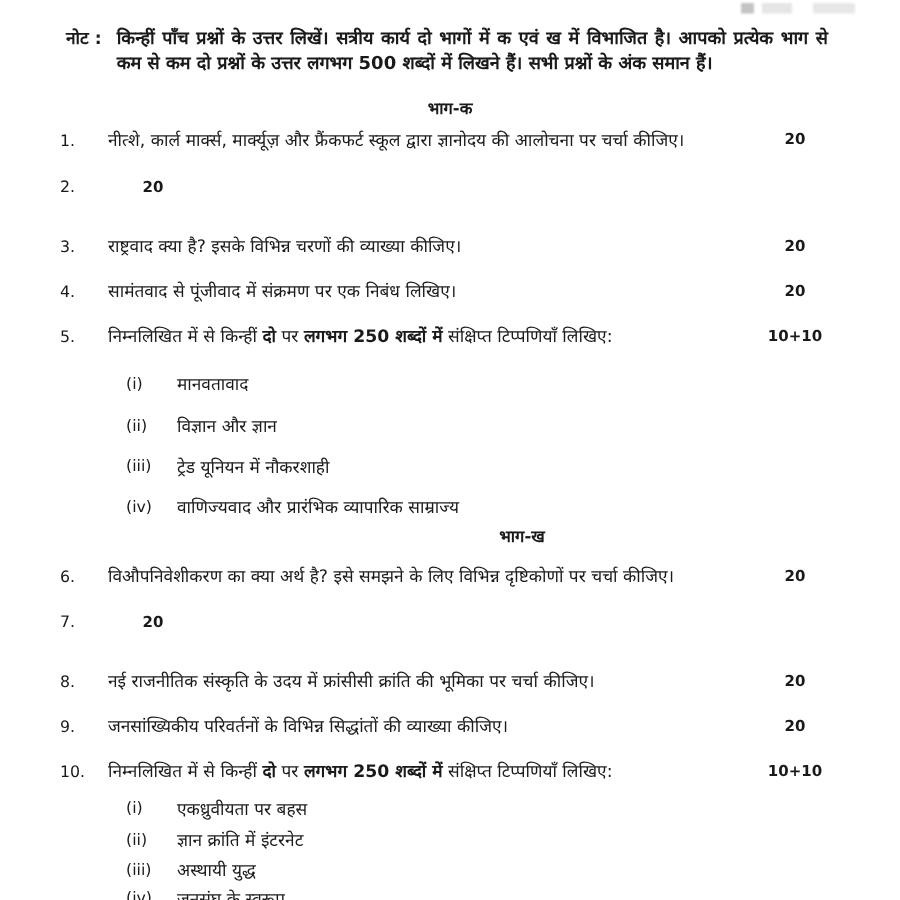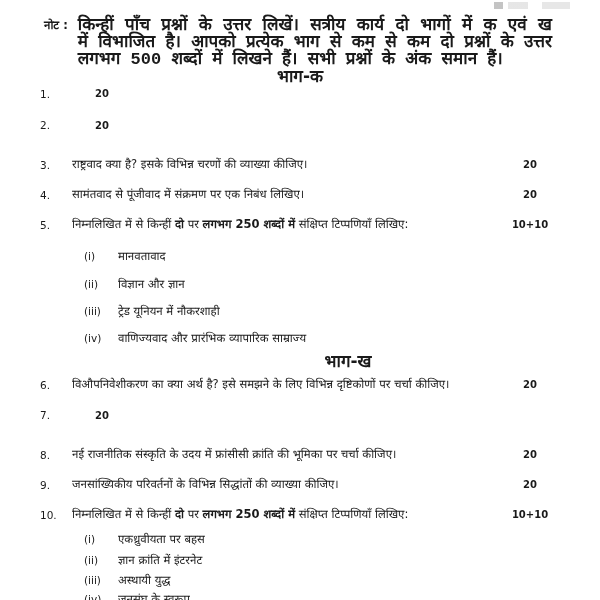--- a/index.html
+++ b/index.html
@@ -52,36 +52,35 @@
   .note-label {
     font-weight: bold;
     font-size: 11.5px;
     line-height: 17px;
     white-space: nowrap;
     flex: 0 0 auto;
     padding-right: 10px;
   }
   .note-text {
     font-weight: bold;
-    font-size: 17px;
+    font-size: 12px;
     line-height: 17px;
     text-align: justify;
     text-justify: inter-word;
     flex: 1 1 auto;
-    font-family: Liberation Mono, monospace;
   }
 
   
   .section-heading {
     position: absolute;
     left: 0;
     width: 600px;
     text-align: center;
     font-weight: bold;
-    font-size: 17px;
+    font-size: 11px;
   }
   .sec-a { top: 64px; }
   .sec-b { top: 349px; margin-left: 48px; }
 
   
   .q {
     position: absolute;
     left: 40px;
     width: 520px;
     display: flex;
@@ -142,20 +141,21 @@
 
   <div class="note-block">
     <div class="note-label">नोट :</div>
     <div class="note-text">किन्हीं पाँच प्रश्नों के उत्तर लिखें। सत्रीय कार्य दो भागों में क एवं ख में विभाजित है। आपको प्रत्येक भाग से कम से कम दो प्रश्नों के उत्तर लगभग 500 शब्दों में लिखने हैं। सभी प्रश्नों के अंक समान हैं।</div>
   </div>
 
   <div class="section-heading sec-a">भाग-क</div>
 
   <div class="q" style="top:85px;">
     <div class="q-num">1.</div>
+    <div class="q-body nojust">नीत्शे, कार्ल मार्क्स, मार्क्यूज़ और फ्रैंकफर्ट स्कूल द्वारा ज्ञानोदय की आलोचना पर चर्चा कीजिए।</div>
     <div class="q-marks">20</div>
   </div>
 
   <div class="q" style="top:116px;">
     <div class="q-num">2.</div>
     <div class="q-marks bottom">20</div>
   </div>
 
   <div class="q" style="top:156px;">
     <div class="q-num">3.</div>

